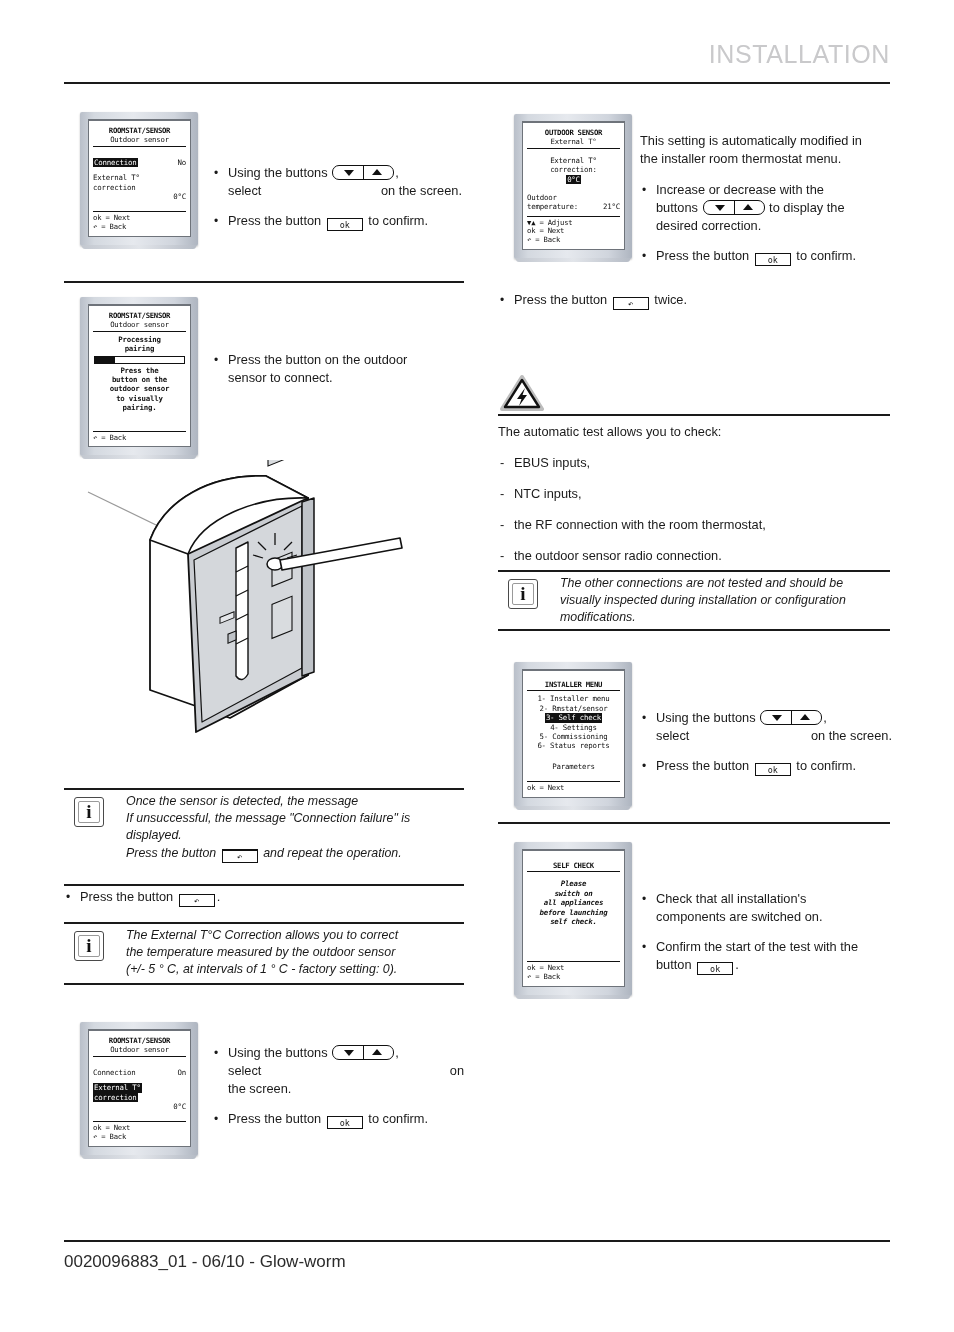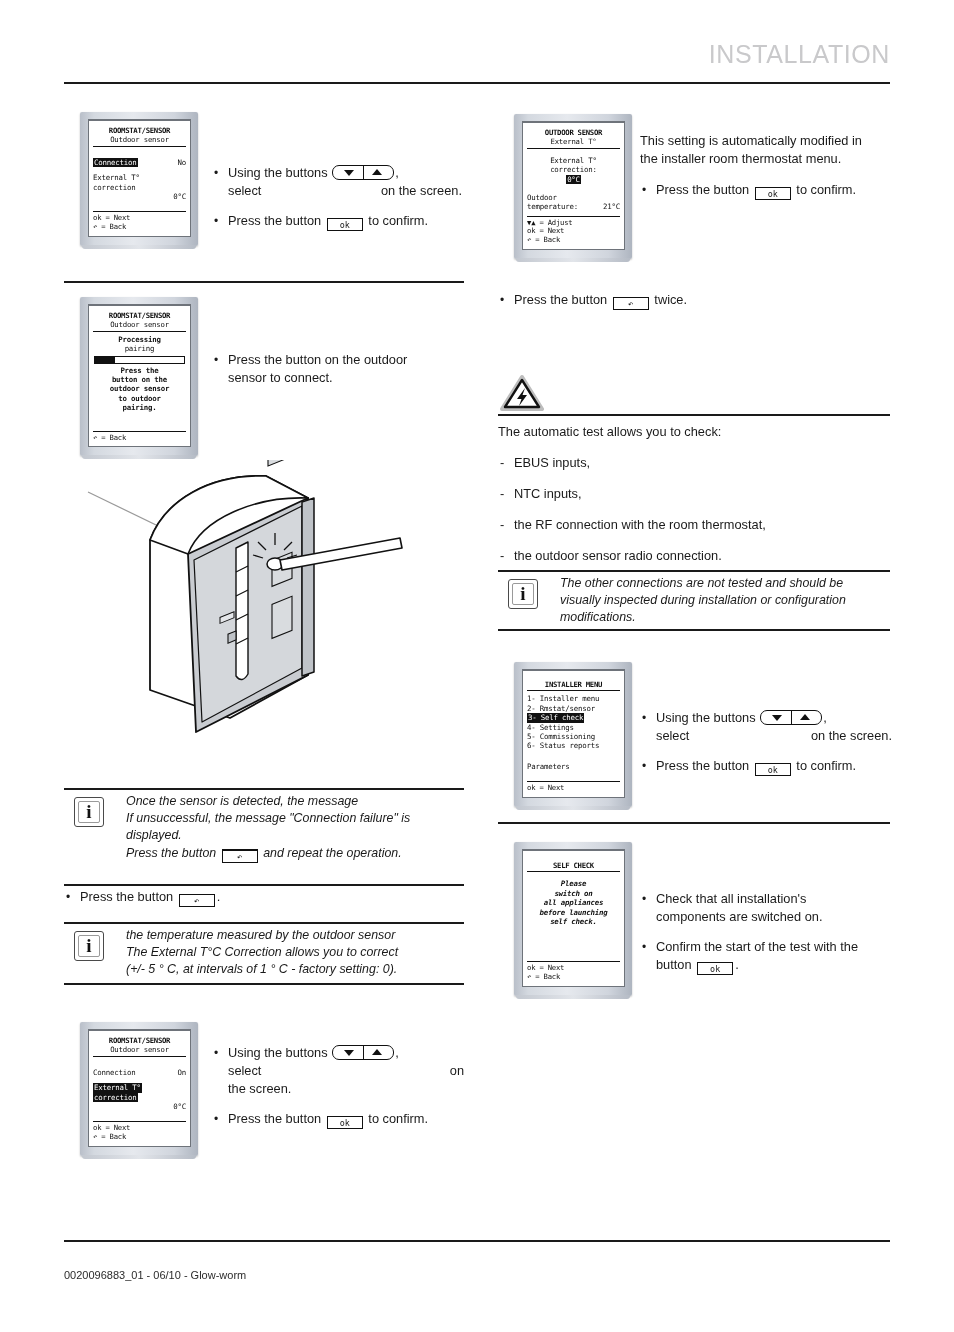--- a/index.html
+++ b/index.html
@@ -284,23 +284,22 @@
     left: 64px;
     top: 1240px;
     width: 826px;
     height: 2.4px;
     background: #1a1a1a;
   }
   .footer-text {
     position: absolute;
     left: 64px;
     top: 1252px;
-    font-size: 11px;
+    font-size: 17px;
     color: #2b2b2b;
-    margin-top: 17px;
   }
 
   
   .illustration {
     position: absolute;
     left: 70px;
     top: 460px;
     width: 400px;
     height: 320px;
   }
@@ -365,28 +364,28 @@
 <div class="rule" style="left:64px;top:281px;width:400px;"></div>
 
 <div style="position:absolute;left:80px;top:297px;">
   <div class="lcd-device">
     <div class="lcd-screen">
       <div class="lcd-title">ROOMSTAT/SENSOR</div>
       <div class="lcd-subtitle">Outdoor sensor</div>
       <div class="lcd-hr"></div>
       <div class="lcd-body" style="padding-top:3px;">
         <div class="lcd-center" style="font-weight:bold;">Processing</div>
-        <div class="lcd-center" style="font-weight:normal;">pairing</div>
+        <div class="lcd-center" style="font-weight:bold;">pairing</div>
         <div class="lcd-progress">
             <i></i>
           </div>
         <div class="lcd-center" style="font-weight:bold;">Press the</div>
         <div class="lcd-center" style="font-weight:bold;">button on the</div>
         <div class="lcd-center" style="font-weight:bold;">outdoor sensor</div>
-        <div class="lcd-center" style="font-weight:bold;">to outdoor</div>
+        <div class="lcd-center" style="font-weight:bold;">to visually</div>
         <div class="lcd-center" style="font-weight:bold;">pairing.</div>
         <div class="lcd-spacer" style="height:14px;"></div>
       </div>
       <div class="lcd-foot">
         <div>↶   = Back</div>
       </div>
     </div>
   </div>
 </div>
 
@@ -467,22 +466,22 @@
 </div>
 
 <div class="rule" style="left:64px;top:922px;width:400px;"></div>
 <div class="note-box" style="left:64px;top:927px;width:400px;">
   <div class="note-icon">
     <div class="ico-info">
         <span>i</span>
       </div>
   </div>
   <div class="note-text">
+    <div>The External T°C Correction allows you to correct</div>
     <div>the temperature measured by the outdoor sensor</div>
-    <div>The External T°C Correction allows you to correct</div>
     <div>(+/- 5 ° C, at intervals of  1 ° C - factory setting: 0).</div>
   </div>
 </div>
 <div class="rule" style="left:64px;top:983px;width:400px;"></div>
 
 <div style="position:absolute;left:80px;top:1022px;">
   <div class="lcd-device">
     <div class="lcd-screen">
       <div class="lcd-title">ROOMSTAT/SENSOR</div>
       <div class="lcd-subtitle">Outdoor sensor</div>
@@ -554,20 +553,27 @@
     </div>
   </div>
 </div>
 
 <div class="step-block" style="left:640px;top:132px;width:252px;">
   <div class="plain-para">
     <span>This setting is automatically modified in</span><br>
     <span>the installer room thermostat menu.</span>
   </div>
   <div class="bullet-item">
+    <span>Increase or decrease with the</span><br>
+    <span>buttons</span>
+    <span class="key-arrows"><i class="tri tri-dn"></i><i class="tri tri-up"></i></span>
+    <span>to display the</span><br>
+    <span>desired correction.</span>
+  </div>
+  <div class="bullet-item">
     <span>Press the button</span>
     <span class="key-box">ok</span>
     <span>to confirm.</span>
   </div>
 </div>
 
 <div class="step-block" style="left:498px;top:291px;width:392px;">
   <div class="bullet-item" style="margin-bottom:0;">
     <span>Press the button</span>
     <span class="key-box key-back">↶</span>
@@ -605,21 +611,21 @@
     <div>modifications.</div>
   </div>
 </div>
 <div class="rule" style="left:498px;top:629px;width:392px;"></div>
 
 <div style="position:absolute;left:514px;top:662px;">
   <div class="lcd-device">
     <div class="lcd-screen">
       <div class="lcd-title" style="padding-top:4px;">INSTALLER MENU</div>
       <div class="lcd-hr"></div>
-      <div class="lcd-body" style="padding-top:3px;">
+      <div class="lcd-body" style="padding-top:3px;text-align:center;">
         <div class="lcd-menu-line">1- Installer menu</div>
         <div class="lcd-menu-line">2- Rmstat/sensor</div>
         <div class="lcd-menu-line"><span class="lcd-inv">3- Self check</span></div>
         <div class="lcd-menu-line">4- Settings</div>
         <div class="lcd-menu-line">5- Commissioning</div>
         <div class="lcd-menu-line">6- Status reports</div>
         <div class="lcd-spacer" style="height:11px;"></div>
         <div>Parameters</div>
         <div class="lcd-spacer" style="height:6px;"></div>
       </div>

